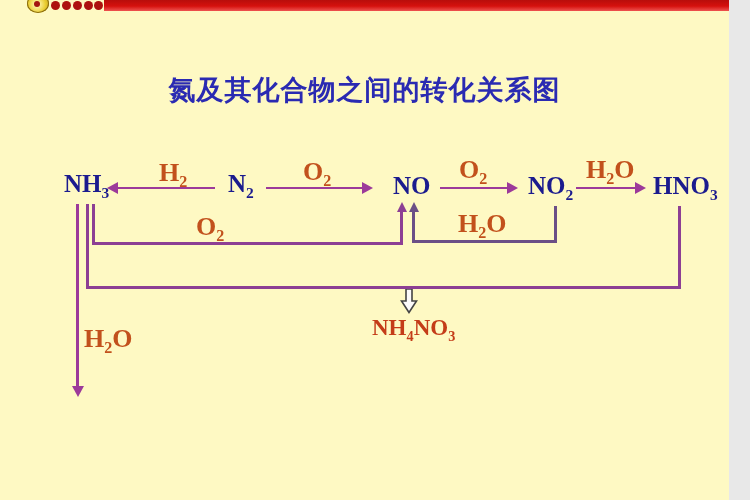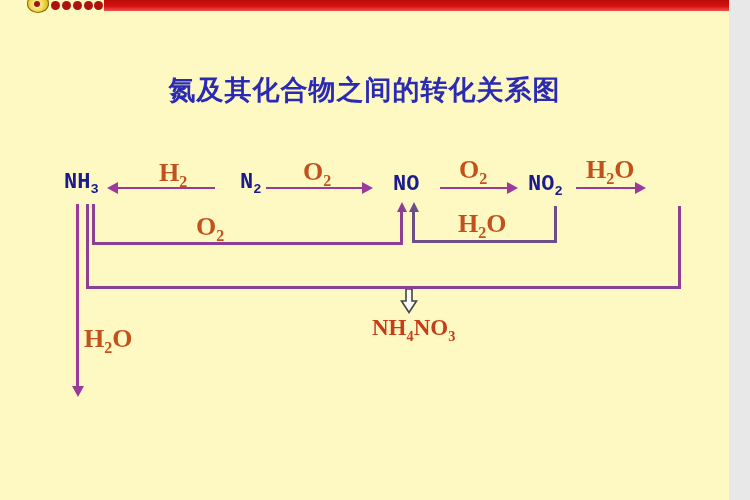--- a/index.html
+++ b/index.html
@@ -14,21 +14,21 @@
           background:radial-gradient(circle at 45% 55%,#fdf2a6 12%,#e9cc2f 55%,#ad8c15 100%);
           box-shadow:inset 0 0 0 1px #8a6d10;}
   .emblem::after{content:"";position:absolute;left:7px;top:7px;width:6px;height:6px;
           border-radius:50%;background:#a31410;}
   .dot{position:absolute;top:1px;width:9px;height:9px;border-radius:50%;background:#ad120f;}
   
   .title{position:absolute;left:0;right:0;top:72px;text-align:center;
          font-family:"DejaVu Sans",sans-serif;
          font-size:27px;font-weight:bold;color:#2a2ab2;letter-spacing:1px;}
   
-  .sp{position:absolute;font-weight:bold;font-size:22px;color:#1b1b8e;white-space:nowrap;font-family:Liberation Mono, monospace;}
+  .sp{position:absolute;font-weight:bold;font-size:25px;color:#1b1b8e;white-space:nowrap;}
   .sp sub, .prod sub, .lab sub{font-size:0.62em;}
   .prod{position:absolute;font-weight:bold;font-size:23px;color:#c43c18;white-space:nowrap;}
   .lab{position:absolute;font-weight:bold;font-size:26px;color:#c2511c;white-space:nowrap;}
   .cdot{margin:0 7px;}
   
   .ln{position:absolute;background:#9c3a9a;}
   .br{position:absolute;background:#8d3f94;}
   .brd{position:absolute;background:#6b4f86;}
   
   .ah{position:absolute;width:0;height:0;}
@@ -49,26 +49,27 @@
   <div class="dot" style="left:51px"></div>
   <div class="dot" style="left:62px"></div>
   <div class="dot" style="left:73px"></div>
   <div class="dot" style="left:84px"></div>
   <div class="dot" style="left:94px"></div>
 
   <div class="title">氮及其化合物之间的转化关系图</div>
 
   <span class="sp" style="left:64px;top:170px"><span>NH</span><sub>3</sub></span>
 
-  <span class="sp" style="left:240px;top:170px"><span>N</span><sub>2</sub></span>
+  <span class="sp" style="left:228px;top:170px"><span>N</span><sub>2</sub></span>
 
   <span class="sp" style="left:393px;top:172px"><span>NO</span></span>
 
   <span class="sp" style="left:528px;top:172px"><span>NO</span><sub>2</sub></span>
 
+  <span class="sp" style="left:653px;top:172px"><span>HNO</span><sub>3</sub></span>
 
   <div class="ln" style="left:118px;top:187px;width:97px;height:2px"></div>
   <div class="ah ah-left" style="left:107px;top:182px"></div>
   <span class="lab" style="left:159px;top:158px"><span>H</span><sub>2</sub></span>
 
   <div class="ln" style="left:266px;top:187px;width:97px;height:2px"></div>
   <div class="ah ah-right" style="left:362px;top:182px"></div>
   <span class="lab" style="left:303px;top:157px"><span>O</span><sub>2</sub></span>
 
   <div class="ln" style="left:440px;top:187px;width:68px;height:2px"></div>

